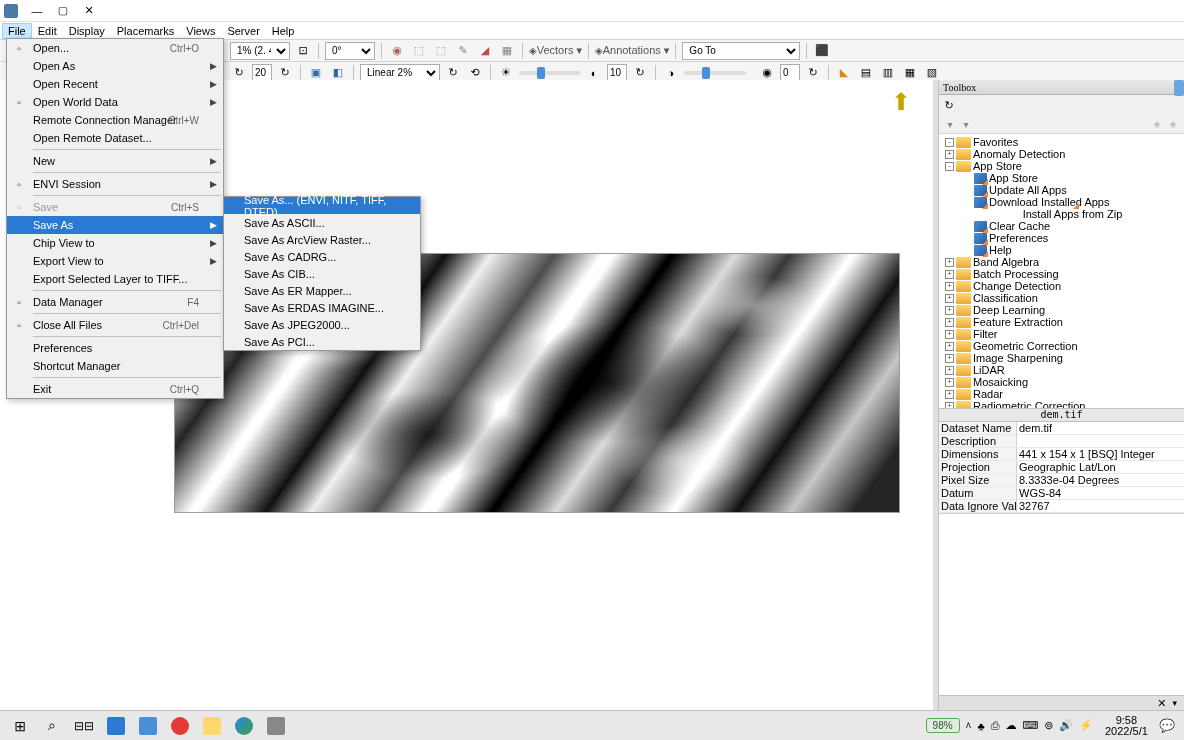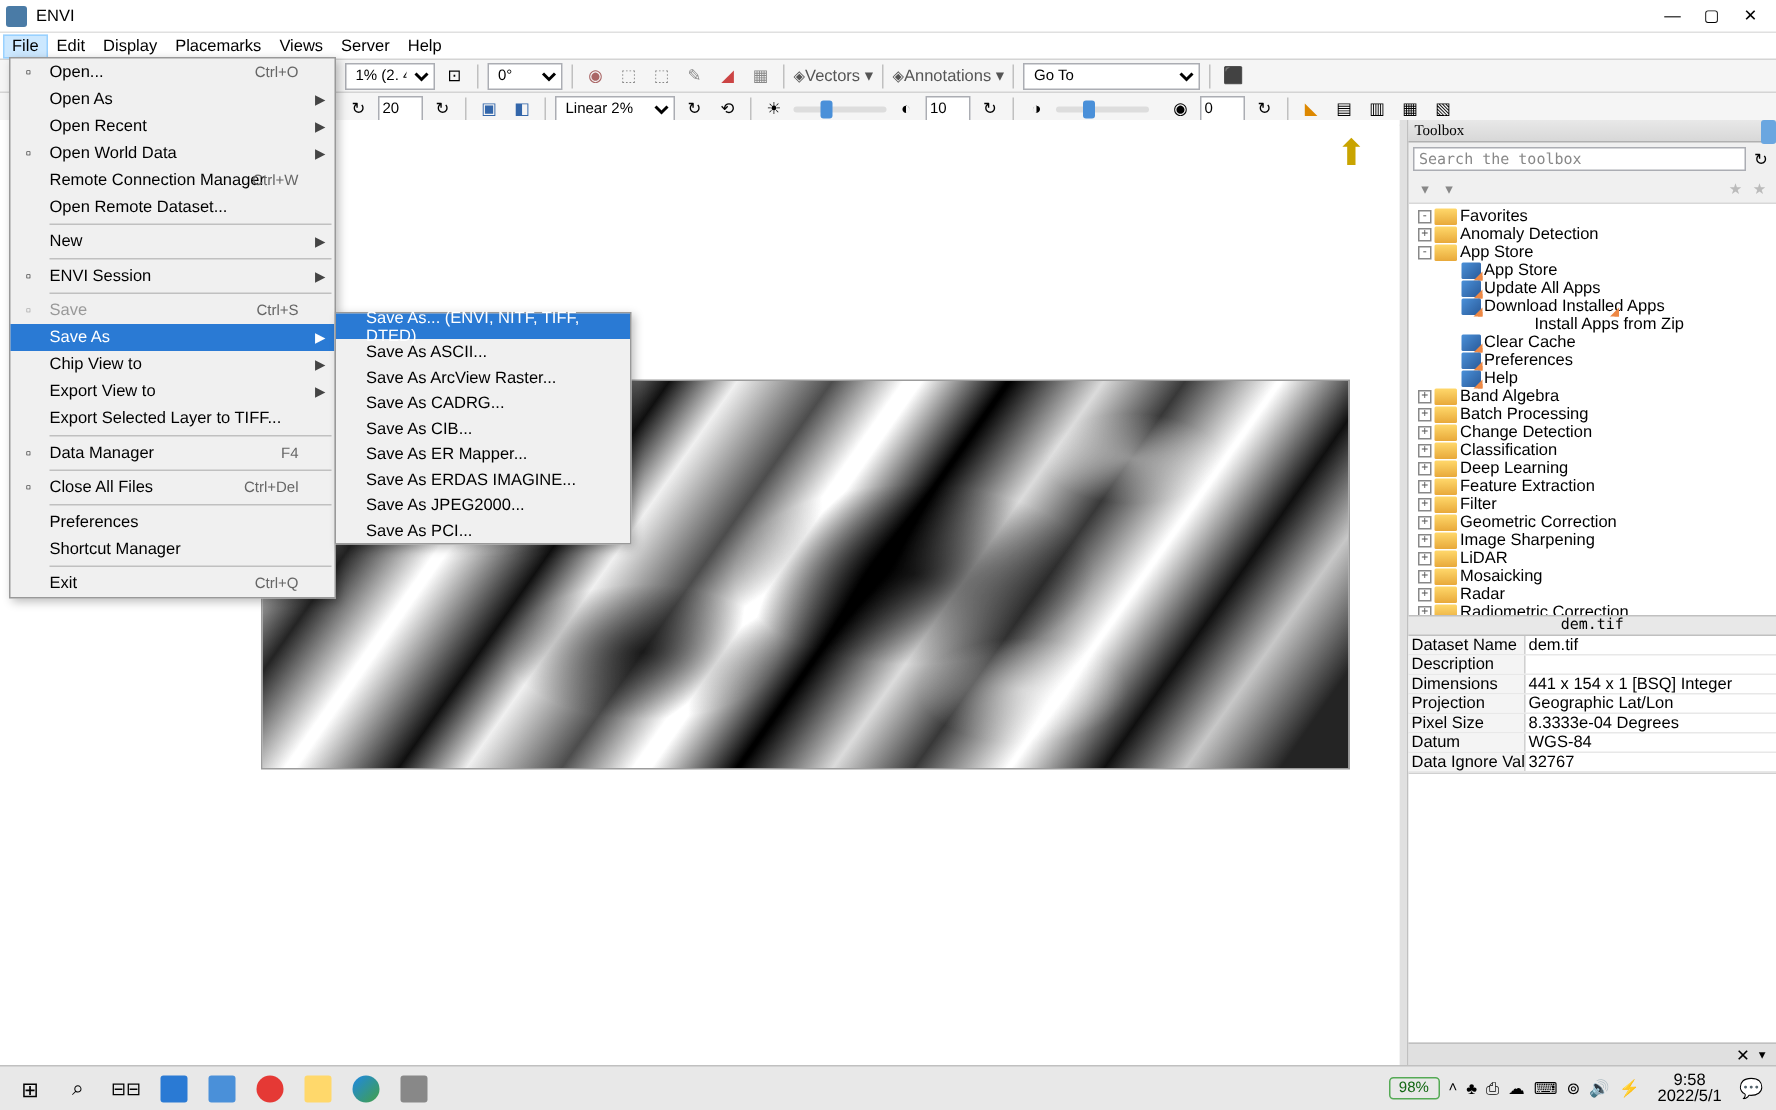--- a/index.html
+++ b/index.html
@@ -14,37 +14,37 @@
 
 
 .menu-bar { height: 18px; background: #fff; display: flex; align-items: center; padding: 0 2px; border-bottom: 1px solid #d4d4d4; font-size: 11px; }
 .menu-item { padding: 2px 6px; cursor: pointer; }
 .menu-item.active { background: #cce8ff; border: 1px solid #99d1ff; padding: 1px 5px; }
 
 
 .toolbar-row { height: 22px; background: #f5f5f5; border-bottom: 1px solid #d4d4d4; display: flex; align-items: center; padding: 2px 4px; gap: 4px; }
 .tool-btn { width: 18px; height: 18px; display: flex; align-items: center; justify-content: center; cursor: pointer; border-radius: 2px; }
 .tool-select { height: 18px; border: 1px solid #abadb3; font-size: 10px; padding: 0 2px; background: #fff; }
-.tool-input { height: 18px; border: 1px solid #abadb3; font-size: 10px; padding: 0 2px; background: #fff; width: 30px; }
+.tool-input { height: 18px; border: 1px solid #abadb3; font-size: 10px; padding: 0 2px; background: #fff; width: 20px; }
 .sep { width: 1px; height: 16px; background: #c0c0c0; margin: 0 2px; }
 .slider-track { height: 4px; width: 62px; background: #ddd; border-radius: 2px; position: relative; }
 .slider-thumb { position: absolute; left: 18px; top: -4px; width: 8px; height: 12px; background: #4a90d9; border-radius: 2px; }
 
 
 .dropdown { position: absolute; top: 38px; left: 6px; width: 218px; background: #f0f0f0; border: 1px solid #999; box-shadow: 2px 2px 6px rgba(0,0,0,0.25); z-index: 100; }
 .dd-row { height: 18px; display: flex; align-items: center; padding: 0 24px 0 26px; position: relative; cursor: pointer; font-size: 11px; }
 .dd-row.highlight { background: #2a7ad4; color: #fff; }
 .dd-row.highlight .dd-arrow { color: #fff; }
 .dd-sep { height: 1px; background: #c0c0c0; margin: 2px 2px 2px 26px; }
 .dd-icon { position: absolute; left: 4px; width: 16px; height: 16px; display: flex; align-items: center; justify-content: center; font-size: 10px; }
 .dd-shortcut { position: absolute; right: 24px; font-size: 10px; color: #666; }
 .dd-arrow { position: absolute; right: 6px; font-size: 9px; color: #444; }
 
 
-.sub-dropdown { position: absolute; top: 208px; left: 223px; width: 198px; background: #f0f0f0; border: 1px solid #999; box-shadow: 2px 2px 6px rgba(0,0,0,0.25); z-index: 101; }
+.sub-dropdown { position: absolute; top: 196px; left: 223px; width: 198px; background: #f0f0f0; border: 1px solid #999; box-shadow: 2px 2px 6px rgba(0,0,0,0.25); z-index: 101; }
 .sub-dropdown .dd-row { padding-left: 20px; height: 17px; }
 
 
 .main-area { position: absolute; top: 80px; left: 0; right: 0; bottom: 30px; display: flex; }
 .canvas-area { flex: 1; background: #fff; position: relative; overflow: hidden; }
 .dem-image { position: absolute; top: 173px; left: 174px; width: 726px; height: 260px; border: 1px solid #00b8d4; background: linear-gradient(125deg, #444 0%, #eee 8%, #333 15%, #f5f5f5 22%, #222 30%, #ddd 35%, #555 42%, #fff 48%, #111 55%, #ccc 62%, #444 68%, #eee 75%, #222 82%, #bbb 88%, #333 95%); filter: contrast(1.2) grayscale(1); }
 .dem-texture { position:absolute; inset:0; background: radial-gradient(ellipse 80px 40px at 20% 30%, rgba(255,255,255,.5), transparent), radial-gradient(ellipse 120px 60px at 60% 50%, rgba(0,0,0,.6), transparent), radial-gradient(ellipse 60px 30px at 80% 20%, rgba(255,255,255,.4), transparent), radial-gradient(ellipse 90px 45px at 35% 70%, rgba(0,0,0,.5), transparent), radial-gradient(ellipse 70px 35px at 70% 80%, rgba(255,255,255,.4), transparent); }
 .north-arrow { position: absolute; top: 8px; right: 22px; font-size: 24px; color: #c9a400; }
 
 
@@ -86,21 +86,20 @@
 .battery { padding: 1px 6px; border: 1px solid #5a5; border-radius: 3px; font-size: 10px; color: #161; }
 .clock { text-align: center; font-size: 10px; line-height: 11px; padding: 0 6px; }
 
 .right-vslider { position: absolute; top: 80px; right: 0; width: 10px; height: 16px; background: #6aa6e0; border-radius: 2px; }
 </style>
 </head>
 <body>
 
 <div class="title-bar">
   <div class="app-icon"></div>
-  <div class="title">ENVI</div>
   <div class="win-controls">
     <div class="win-btn">—</div>
     <div class="win-btn">▢</div>
     <div class="win-btn">✕</div>
   </div>
 </div>
 
 <div class="menu-bar" id="menubar">
     <div class="menu-item active">File</div>
     <div class="menu-item">Edit</div>
@@ -173,21 +172,20 @@
   <div class="canvas-area">
     <div class="north-arrow">⬆</div>
     <div class="dem-image">
         <div class="dem-texture"></div>
       </div>
   </div>
   <div class="right-panel-splitter"></div>
   <div class="right-panel">
     <div class="toolbox-header">Toolbox</div>
     <div class="search-row">
-      <input class="search-input" placeholder="Search the toolbox" style="">
       <div class="tool-btn" style="width:14px;height:14px">↻</div>
     </div>
     <div class="tree-toolbar">
       <div class="tree-tool">▾</div>
       <div class="tree-tool">▾</div>
       <div style="flex:1"></div>
       <div class="tree-tool" style="color:#bbb">★</div>
       <div class="tree-tool" style="color:#bbb">★</div>
     </div>
     <div class="tree" id="toolbox-tree" style="height:274px;flex:none;position:relative">

